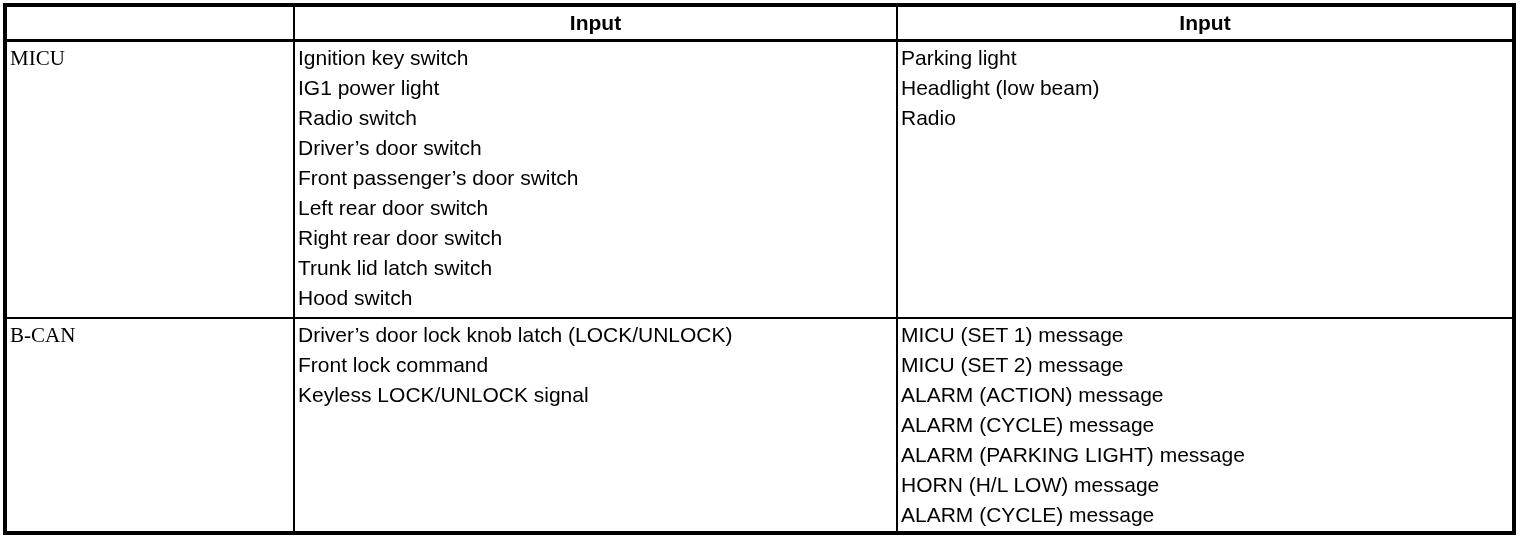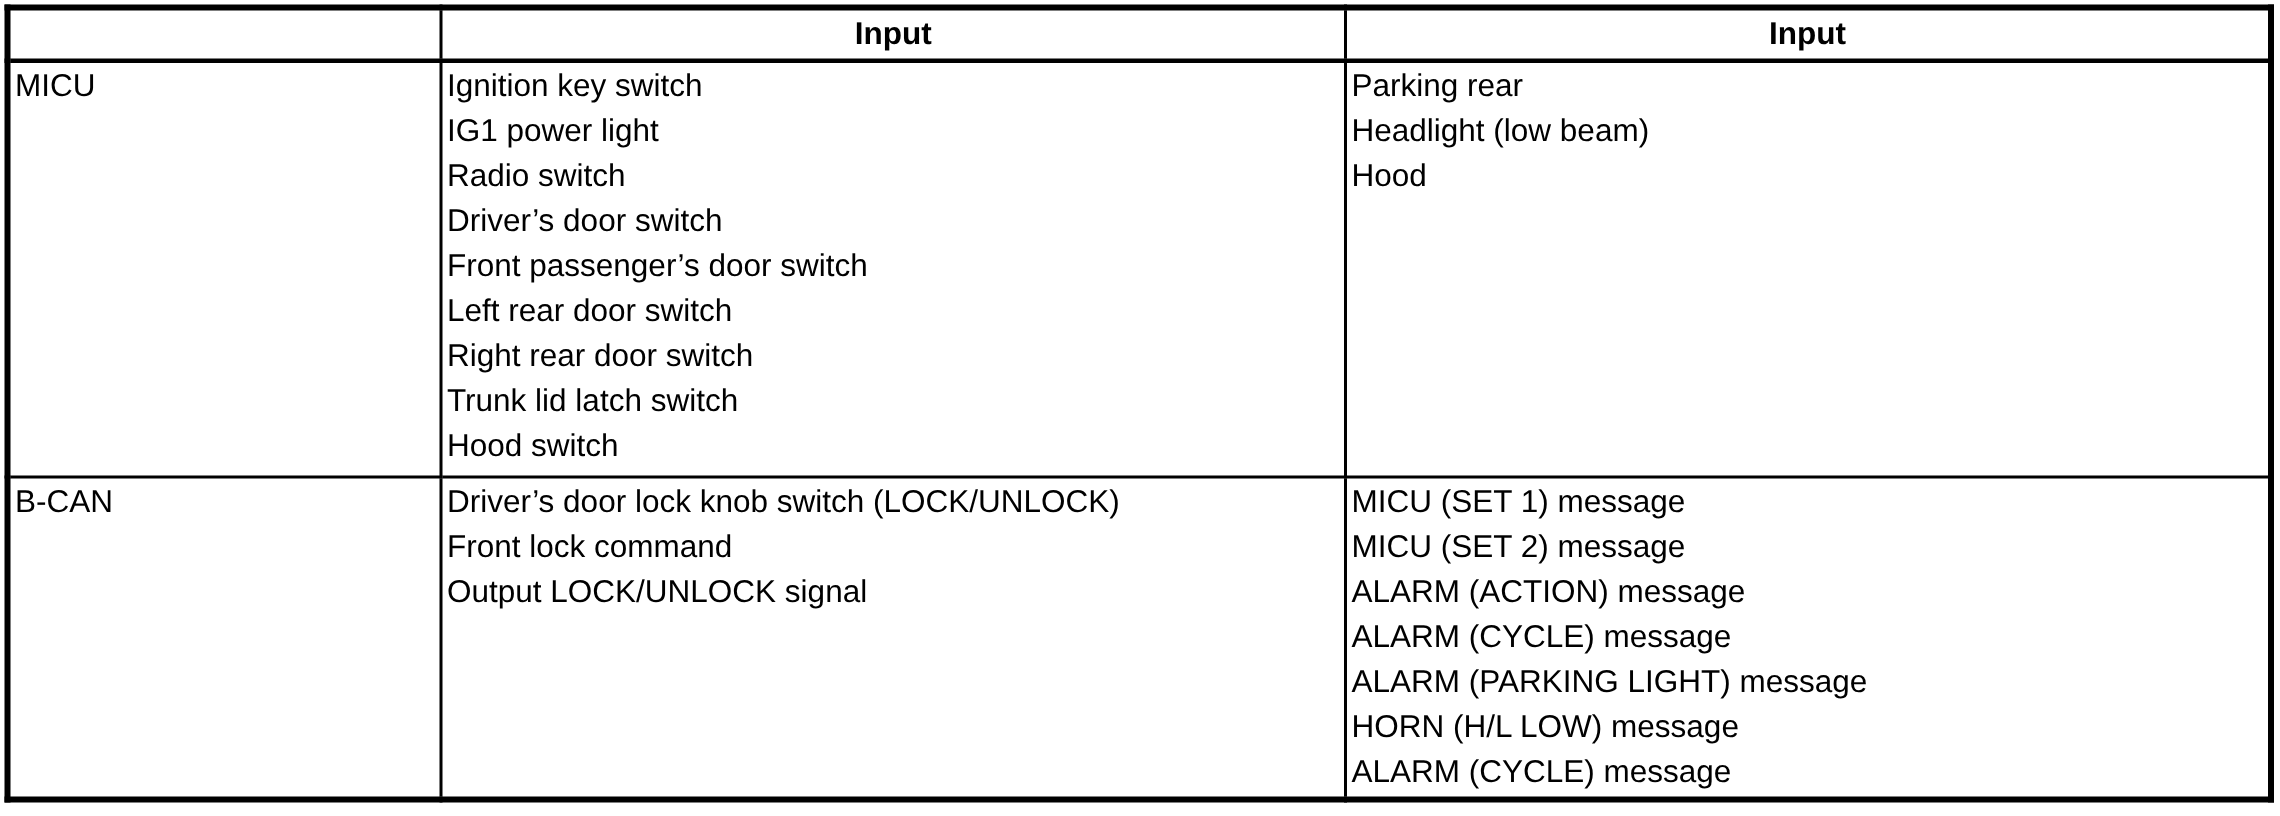--- a/index.html
+++ b/index.html
@@ -37,21 +37,21 @@
   }
   .io-table th {
     font-weight: bold;
     text-align: center;
     height: 33px;
     padding: 2px;
     line-height: 28px;
   }
   .row-micu td { height: 277px; }
   .row-bcan td { height: 215px; }
-  .system-cell { font-size: 21px; }
+  .system-cell { font-size: 21px; font-family: Liberation Serif, serif; }
   .line { height: 30px; }
 </style>
 </head>
 <body>
 
 <table class="io-table">
   <colgroup>
     <col style="width:289px">
     <col style="width:603px">
     <col style="width:617px">
@@ -71,31 +71,31 @@
         <div class="line">IG1 power light</div>
         <div class="line">Radio switch</div>
         <div class="line">Driver’s door switch</div>
         <div class="line">Front passenger’s door switch</div>
         <div class="line">Left rear door switch</div>
         <div class="line">Right rear door switch</div>
         <div class="line">Trunk lid latch switch</div>
         <div class="line">Hood switch</div>
       </td>
       <td>
-        <div class="line">Parking rear</div>
+        <div class="line">Parking light</div>
         <div class="line">Headlight (low beam)</div>
-        <div class="line">Hood</div>
+        <div class="line">Radio</div>
       </td>
     </tr>
     <tr class="row-bcan">
       <td class="system-cell">B-CAN</td>
       <td>
-        <div class="line">Driver’s door lock knob switch (LOCK/UNLOCK)</div>
+        <div class="line">Driver’s door lock knob latch (LOCK/UNLOCK)</div>
         <div class="line">Front lock command</div>
-        <div class="line">Output LOCK/UNLOCK signal</div>
+        <div class="line">Keyless LOCK/UNLOCK signal</div>
       </td>
       <td>
         <div class="line">MICU (SET 1) message</div>
         <div class="line">MICU (SET 2) message</div>
         <div class="line">ALARM (ACTION) message</div>
         <div class="line">ALARM (CYCLE) message</div>
         <div class="line">ALARM (PARKING LIGHT) message</div>
         <div class="line">HORN (H/L LOW) message</div>
         <div class="line">ALARM (CYCLE) message</div>
       </td>

